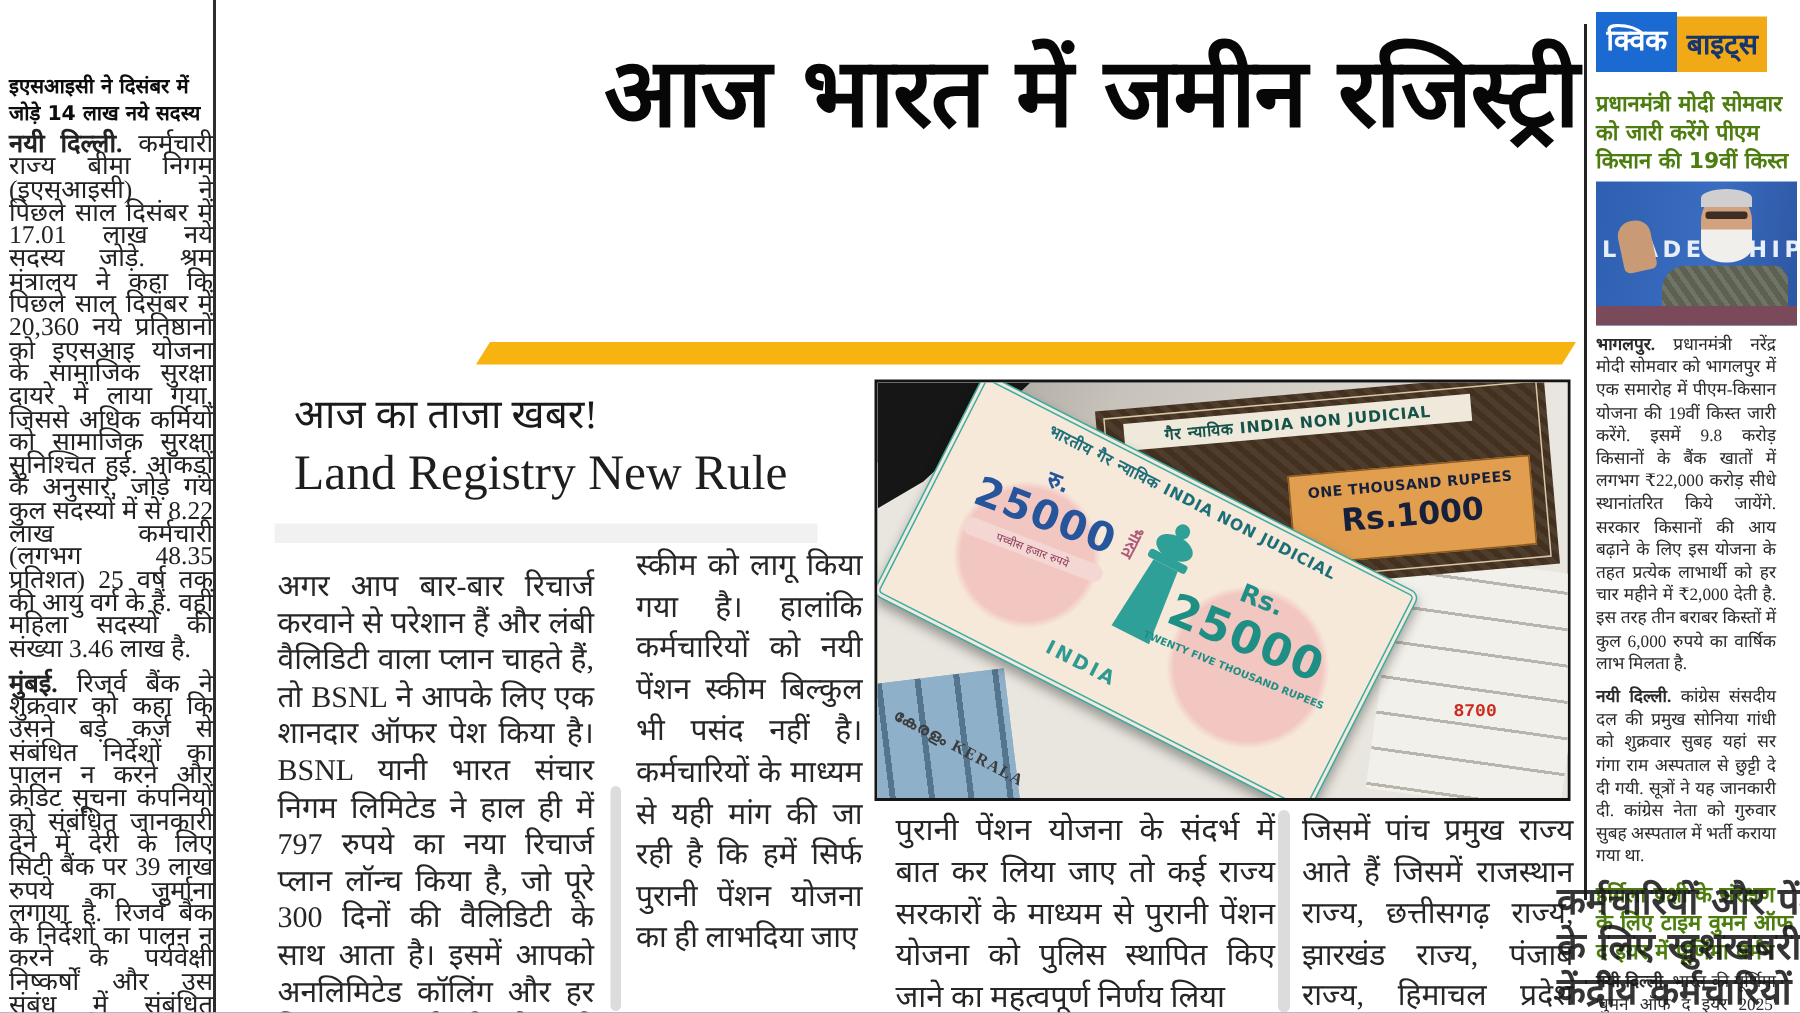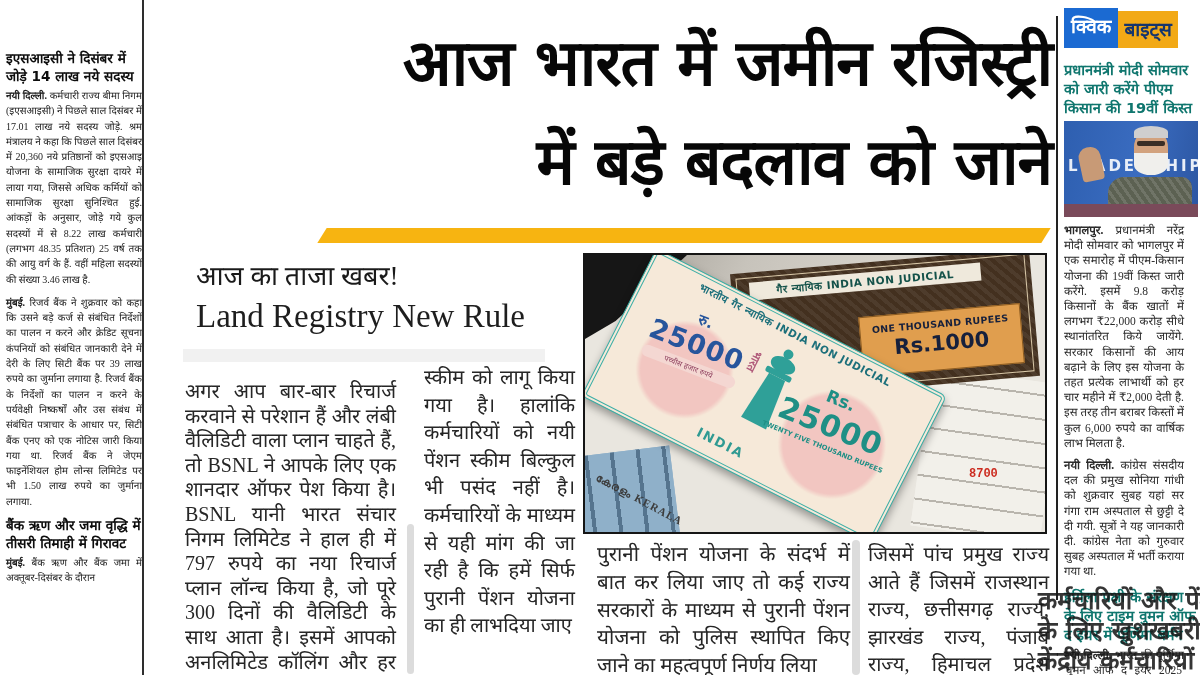--- a/index.html
+++ b/index.html
@@ -2,21 +2,21 @@
 <html><head>
 <meta charset="utf-8">
 <style>
   html,body{margin:0;padding:0;background:#888;}
   .canvas{position:relative;width:1200px;height:675px;background:#ffffff;overflow:hidden;
           font-family:"Liberation Serif","DejaVu Serif",serif;color:#1c1c1c;}
   
   .leftcol{position:absolute;left:6px;top:50px;width:136px;}
   .leftcol h3{margin:0 0 3px 0;font-family:"DejaVu Sans","Liberation Sans",sans-serif;
               font-size:13.6px;line-height:17.5px;font-weight:700;color:#0d0d0d;}
-  .leftcol p{margin:0 0 8px 0;font-size:10px;line-height:15.3px;text-align:justify;color:#222;}
+  .leftcol p{margin:0 0 8px 0;font-size:17px;line-height:15.3px;text-align:justify;color:#222;}
   .leftcol .dl{font-weight:700;}
   .vline{position:absolute;background:#2e2e2e;width:2px;}
   .vline-left{left:142px;top:0;height:675px;}
   .vline-right{left:1056px;top:16px;height:584px;background:#222;}
   
   .headline{position:absolute;left:168px;top:14px;width:884px;margin:0;text-align:right;
             font-family:"DejaVu Sans","Liberation Sans",sans-serif;font-weight:900;
             font-size:64px;line-height:99px;letter-spacing:-1px;color:#070707;}
   .headline span{display:block;}
   .yellow-bar{position:absolute;left:322px;top:228px;width:724px;height:15px;
@@ -87,21 +87,21 @@
   .sidebar{position:absolute;left:1064px;top:8px;width:134px;}
   .logo{font-family:"DejaVu Sans","Liberation Sans",sans-serif;font-weight:800;font-size:19px;
         display:flex;margin-bottom:12px;position:relative;}
   .logo-blue{background:#1b6ad2;color:#ffffff;padding:5px 7px 6px;position:relative;}
   .logo-blue:after{content:"";position:absolute;left:34px;bottom:-9px;border:9px solid transparent;
         border-top-color:#1b6ad2;border-left-width:4px;border-right-width:4px;}
   .logo-yellow{background:#f2a916;color:#15356e;padding:5px 6px 6px;margin-top:3px;position:relative;}
   .logo-yellow:after{content:"";position:absolute;left:10px;bottom:-8px;border:8px solid transparent;
         border-top-color:#f2a916;border-left-width:4px;border-right-width:4px;}
   .sidebar h3{margin:2px 0 4px 0;font-family:"DejaVu Sans","Liberation Sans",sans-serif;
-        font-size:14.6px;line-height:19px;font-weight:700;color:#0f766e;}
+        font-size:14.6px;line-height:19px;font-weight:700;color:#4d7c0f;}
   .sidebar p{margin:0 14px 7px 0;font-size:11.5px;line-height:15.2px;text-align:justify;color:#2a2a2a;}
   .sidebar .dl{font-weight:700;}
   .modi{position:relative;width:134px;height:96px;margin:2px 0 6px;overflow:hidden;
         background:linear-gradient(100deg,#2e5fb0 0%,#3a6cc0 55%,#2c56a2 100%);}
   .modi .cap{position:absolute;left:4px;top:36px;color:#e8eef8;font-family:"DejaVu Sans",sans-serif;
         font-weight:800;font-size:15px;letter-spacing:3px;white-space:nowrap;}
   .modi .hand{position:absolute;left:16px;top:26px;width:22px;height:34px;background:#c89a76;
         border-radius:10px 10px 4px 4px;transform:rotate(-12deg);}
   .modi .jacket{position:absolute;left:44px;top:56px;width:84px;height:40px;background:#5c6152;
         border-radius:16px 10px 0 0;
@@ -140,21 +140,20 @@
     <article>
       <h3>बैंक ऋण और जमा वृद्धि में तीसरी तिमाही में गिरावट</h3>
       <p><span class="dl">मुंबई.</span> <span>बैंक ऋण और बैंक जमा में अक्तूबर-दिसंबर के दौरान</span></p>
     </article>
   </aside>
 
   <div class="vline vline-left"></div>
 
   <h1 class="headline">
     <span>आज भारत में जमीन रजिस्ट्री</span>
-    <span>में बड़े बदलाव को जाने</span>
   </h1>
   <div class="yellow-bar"></div>
 
   <div class="kicker-hi">आज का ताजा खबर!</div>
   <div class="kicker-en">Land Registry New Rule</div>
   <div class="gray-bar"></div>
 
   <div class="col col2">अगर आप बार-बार रिचार्ज करवाने से परेशान हैं और लंबी वैलिडिटी वाला प्लान चाहते हैं, तो BSNL ने आपके लिए एक शानदार ऑफर पेश किया है। BSNL यानी भारत संचार निगम लिमिटेड ने हाल ही में 797 रुपये का नया रिचार्ज प्लान लॉन्च किया है, जो पूरे 300 दिनों की वैलिडिटी के साथ आता है। इसमें आपको अनलिमिटेड कॉलिंग और हर दिन 2GB हाई-स्पीड डेटा भी मिलेगा।</div>
   <div class="divider d1"></div>
   <div class="col col3">स्कीम को लागू किया गया है। हालांकि कर्मचारियों को नयी पेंशन स्कीम बिल्कुल भी पसंद नहीं है। कर्मचारियों के माध्यम से यही मांग की जा रही है कि हमें सिर्फ पुरानी पेंशन योजना का ही लाभदिया जाए</div>

